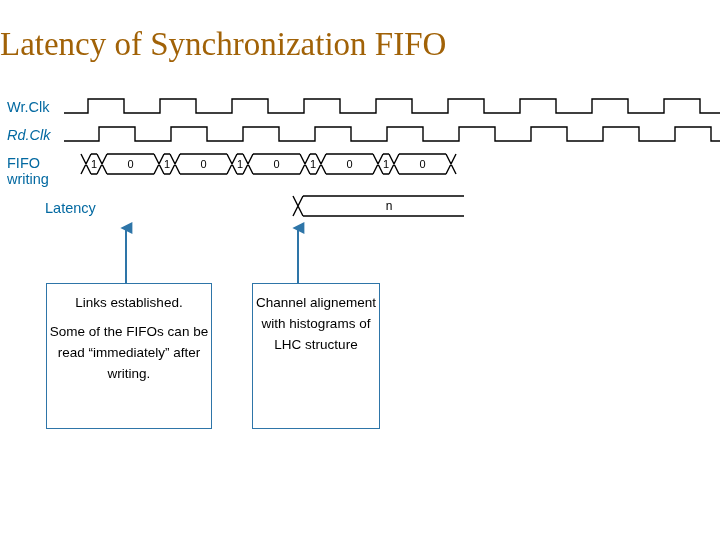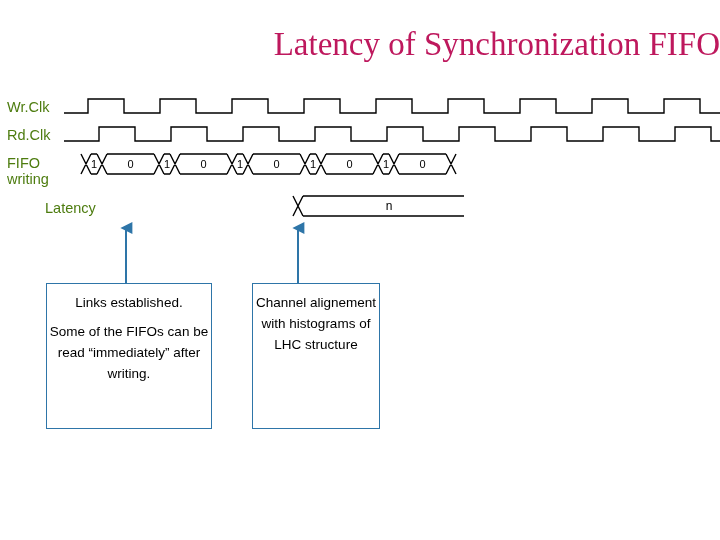--- a/index.html
+++ b/index.html
@@ -4,34 +4,34 @@
 <style>
   html,body{margin:0;padding:0;}
   body{
     width:720px;height:540px;background:#ffffff;overflow:hidden;
     font-family:"Liberation Sans", sans-serif;
     position:relative;
   }
   #slide{position:relative;width:720px;height:540px;}
 
   .title{
-    position:absolute;left:0;top:24px;width:720px;text-align:right;
+    position:absolute;left:0;top:24px;width:720px;text-align:left;
     font-family:"Liberation Serif", serif;
-    font-size:33px;line-height:40px;color:#be185d;white-space:nowrap;
+    font-size:33px;line-height:40px;color:#a16207;white-space:nowrap;
   }
 
   .wave-area{position:absolute;left:0;top:88px;width:720px;height:140px;}
   .wave-area svg{display:block;}
 
   .row-label{
-    position:absolute;color:#4d7c0f;font-size:14.5px;line-height:16px;
+    position:absolute;color:#0369a1;font-size:14.5px;line-height:16px;
     font-family:"Liberation Sans", sans-serif;white-space:pre-line;
   }
   #label-wrclk{left:7px;top:99px;}
-  #label-rdclk{left:7px;top:127px;}
+  #label-rdclk{left:7px;top:127px;font-style:italic;}
   #label-fifo{left:7px;top:155px;}
   #label-latency{left:7px;top:200px;margin-left:38px;}
 
   .callout{
     position:absolute;box-sizing:border-box;
     border:1.3px solid #2E75A8;background:#ffffff;
     color:#000000;font-size:13.5px;line-height:21px;
     text-align:center;
   }
   #callout-left{left:46px;top:283px;width:166px;height:146px;padding-top:8px;}

